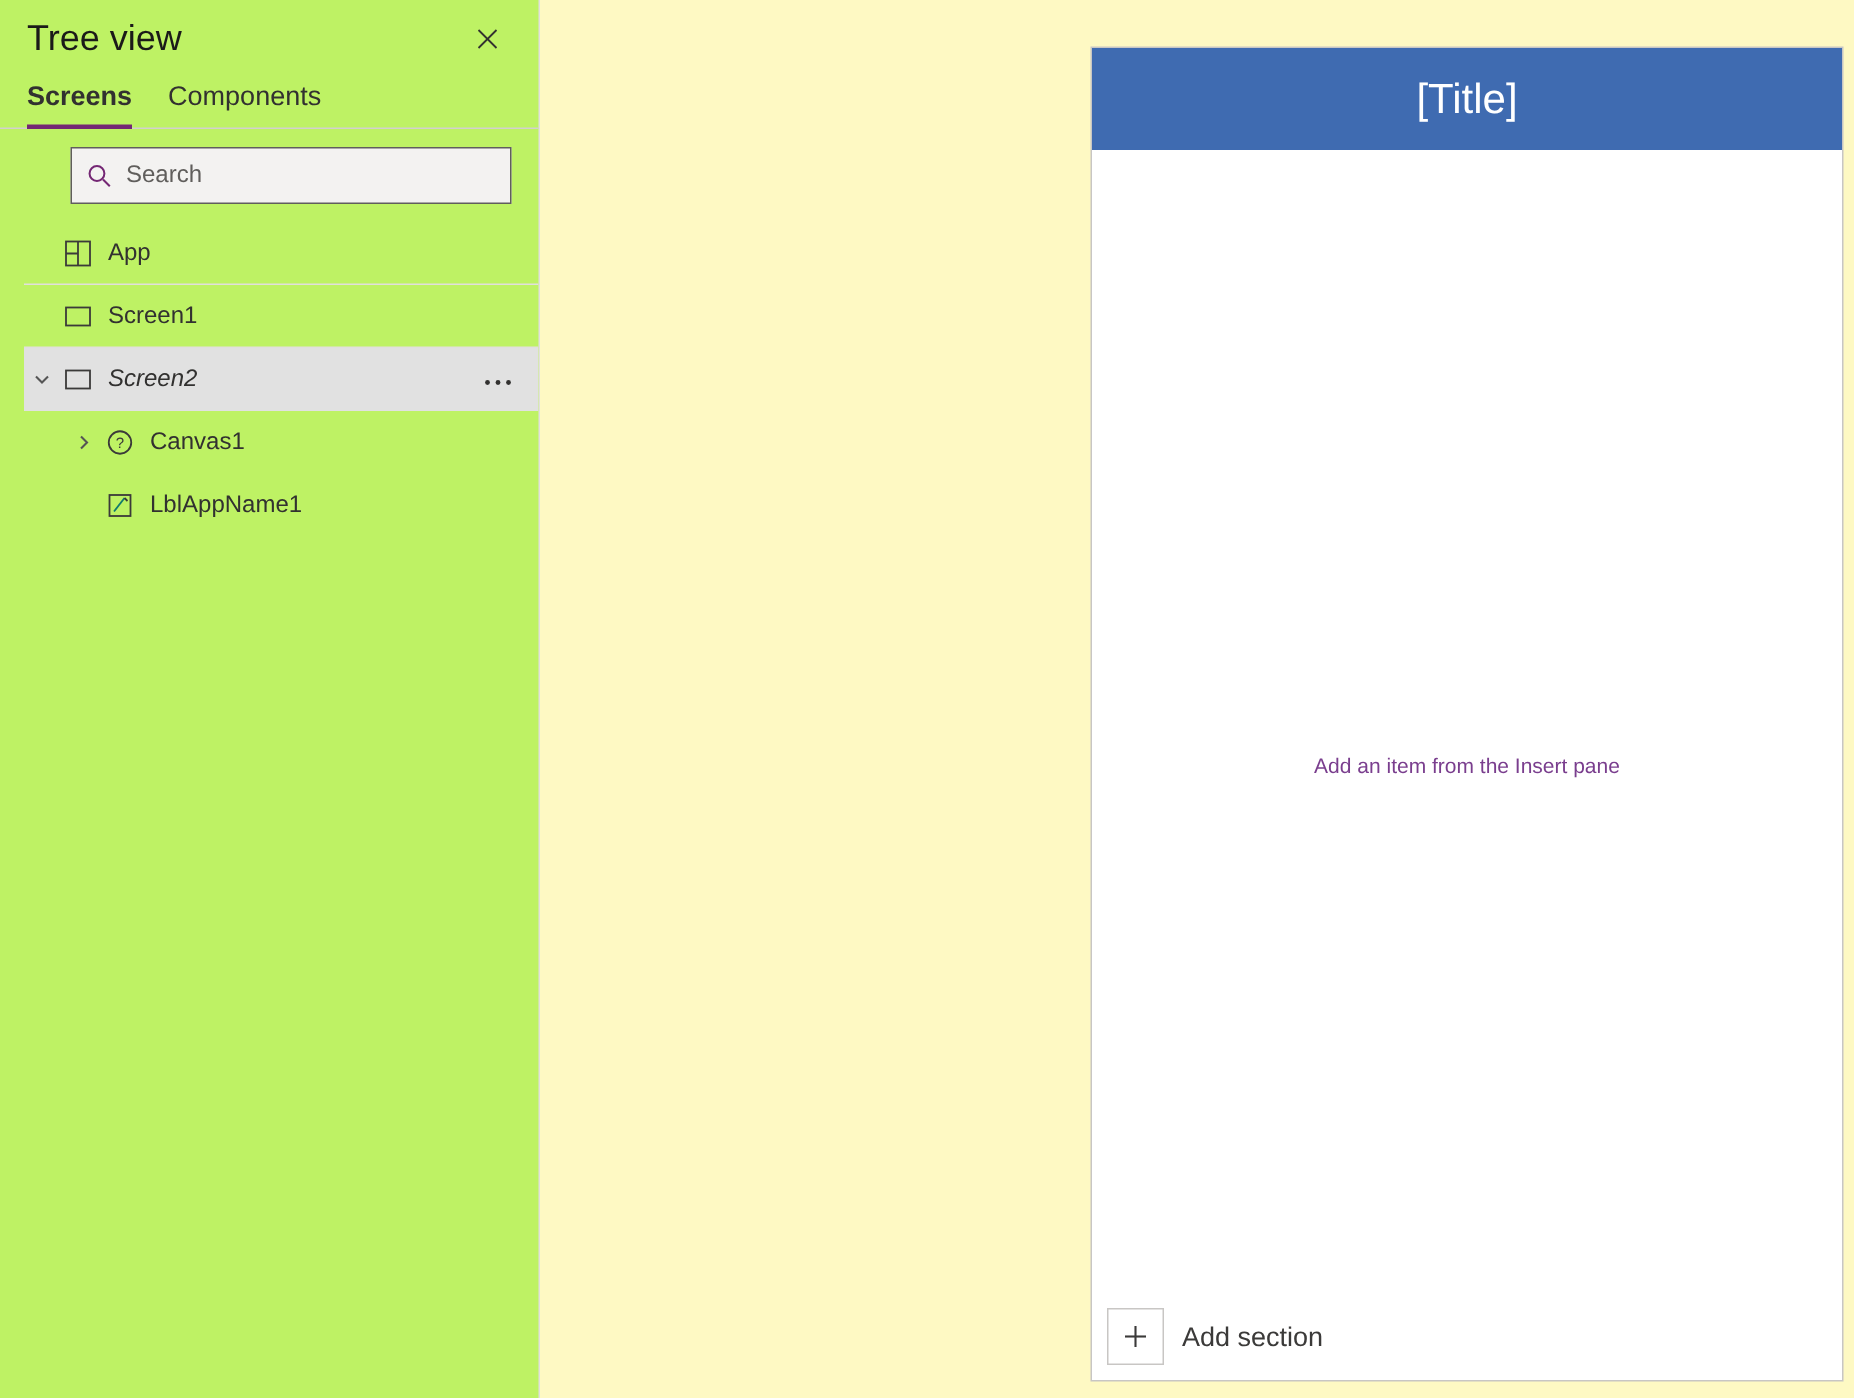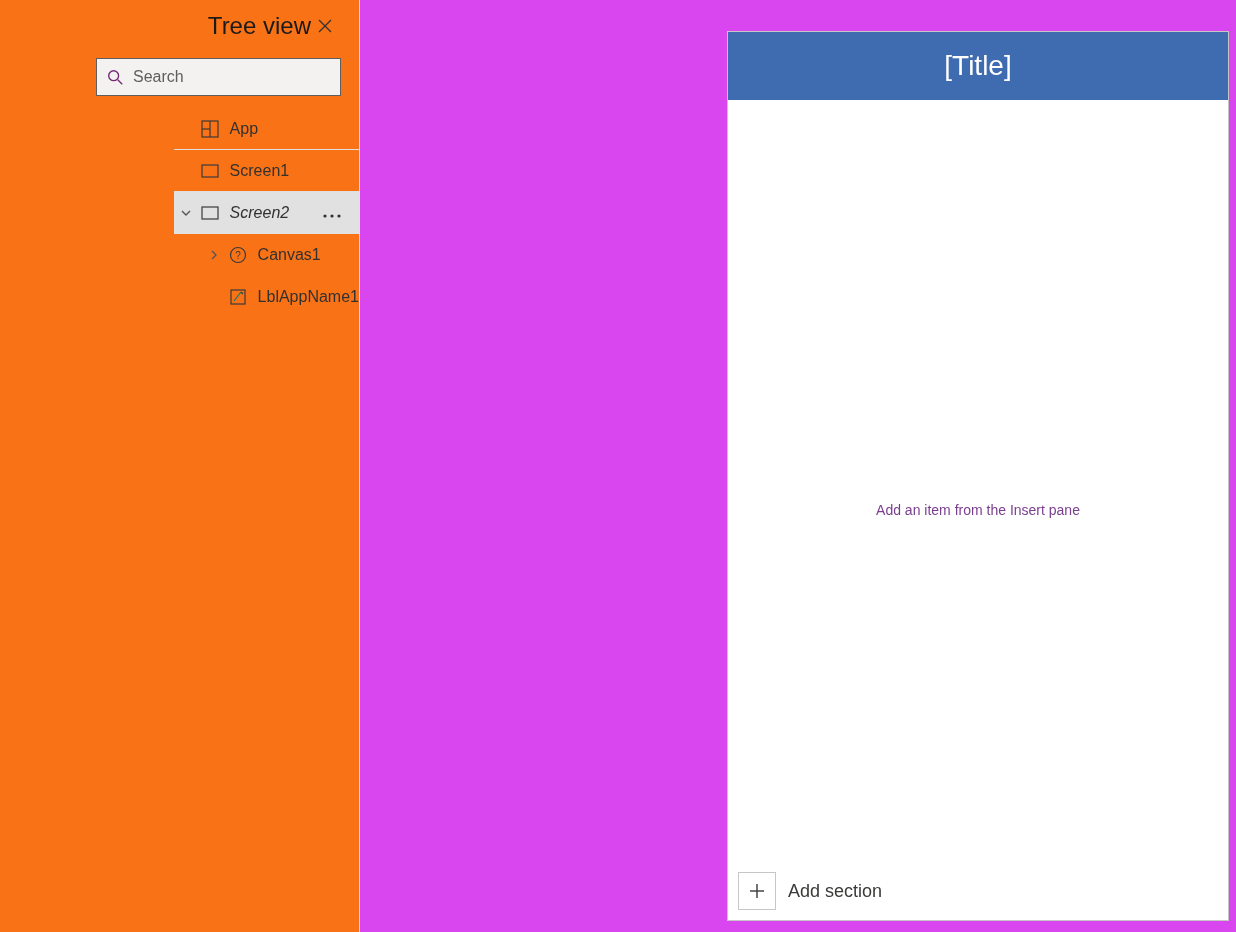--- a/index.html
+++ b/index.html
@@ -1,20 +1,20 @@
 <!DOCTYPE html>
 <html><head>
 <meta charset="utf-8">
 <style>
   * { box-sizing: border-box; margin: 0; padding: 0; }
   html, body { width: 1236px; height: 932px; font-family: "Segoe UI", Arial, sans-serif; background: #d9d9d9; overflow: hidden; }
   .app { display: flex; width: 100%; height: 100%; }
 
   
-  .tree-panel { width: 360px; height: 100%; background: #f97316; display: flex; flex-direction: column; border-right: 1px solid #e1dfdd; align-items: flex-end; }
+  .tree-panel { width: 360px; height: 100%; background: #bef264; display: flex; flex-direction: column; border-right: 1px solid #e1dfdd; }
   .tree-header { display: flex; align-items: center; justify-content: space-between; padding: 12px 20px 6px 18px; }
   .tree-title { font-size: 24px; font-weight: 400; color: #1b1a19; }
   .close-btn { width: 28px; height: 28px; display: flex; align-items: center; justify-content: center; color: #323130; cursor: pointer; }
   .close-btn svg { width: 16px; height: 16px; }
 
   .tabs { display: flex; gap: 24px; padding: 0 18px; border-bottom: 1px solid #d2d0ce; }
   .tab { font-size: 18px; color: #323130; padding: 8px 0 10px 0; cursor: pointer; position: relative; }
   .tab.active { font-weight: 600; }
   .tab.active::after { content: ""; position: absolute; left: 0; right: 0; bottom: -1px; height: 3px; background: #742774; }
 
@@ -34,21 +34,21 @@
   .row-icon svg { width: 18px; height: 18px; }
   .row-label { padding-left: 8px; }
   .more-btn { position: absolute; right: 18px; color: #323130; cursor: pointer; }
   .more-btn svg { width: 18px; height: 4px; }
 
   .depth0 { padding-left: 24px; }
   .depth1 { padding-left: 24px; font-style: italic; }
   .depth2 { padding-left: 52px; }
 
   
-  .canvas-area { flex: 1; position: relative; background: #d946ef; }
+  .canvas-area { flex: 1; position: relative; background: #fef9c3; }
   .phone-canvas { position: absolute; top: 32px; right: 8px; width: 500px; height: 888px; background: #ffffff; display: flex; flex-direction: column; box-shadow: 0 0 0 1px #c8c6c4; }
   .title-bar { height: 68px; background: #3b5998; background: #3f6bb1; display: flex; align-items: center; justify-content: center; }
   .title-text { color: #fff; font-size: 28px; }
   .phone-body { flex: 1; display: flex; align-items: center; justify-content: center; position: relative; }
   .insert-hint { color: #7a3e8e; font-size: 14px; }
   .add-section { position: absolute; left: 10px; bottom: 10px; display: flex; align-items: center; gap: 12px; color: #3b3a39; cursor: pointer; }
   .add-btn { width: 38px; height: 38px; border: 1px solid #c8c6c4; display: flex; align-items: center; justify-content: center; }
   .add-btn svg { width: 18px; height: 18px; }
   .add-label { font-size: 18px; color: #3b3a39; }
 </style>
@@ -61,20 +61,24 @@
     <div class="tree-header">
       <div class="tree-title">Tree view</div>
       <div class="close-btn">
         <svg viewBox="0 0 16 16" stroke="currentColor" stroke-width="1.2" fill="none">
             <line x1="2" y1="2" x2="14" y2="14"></line>
             <line x1="14" y1="2" x2="2" y2="14"></line>
           </svg>
       </div>
     </div>
 
+    <div class="tabs">
+      <div class="tab active">Screens</div>
+      <div class="tab">Components</div>
+    </div>
 
     <div class="search-wrap">
       <div class="search-box">
         <span class="icon">
           <svg viewBox="0 0 20 20" width="18" height="18" fill="none" stroke="#742774" stroke-width="1.5">
               <circle cx="8.5" cy="8.5" r="5.5"></circle>
               <line x1="13" y1="13" x2="18" y2="18"></line>
             </svg>
         </span>
         <input type="text" placeholder="Search" style="">

